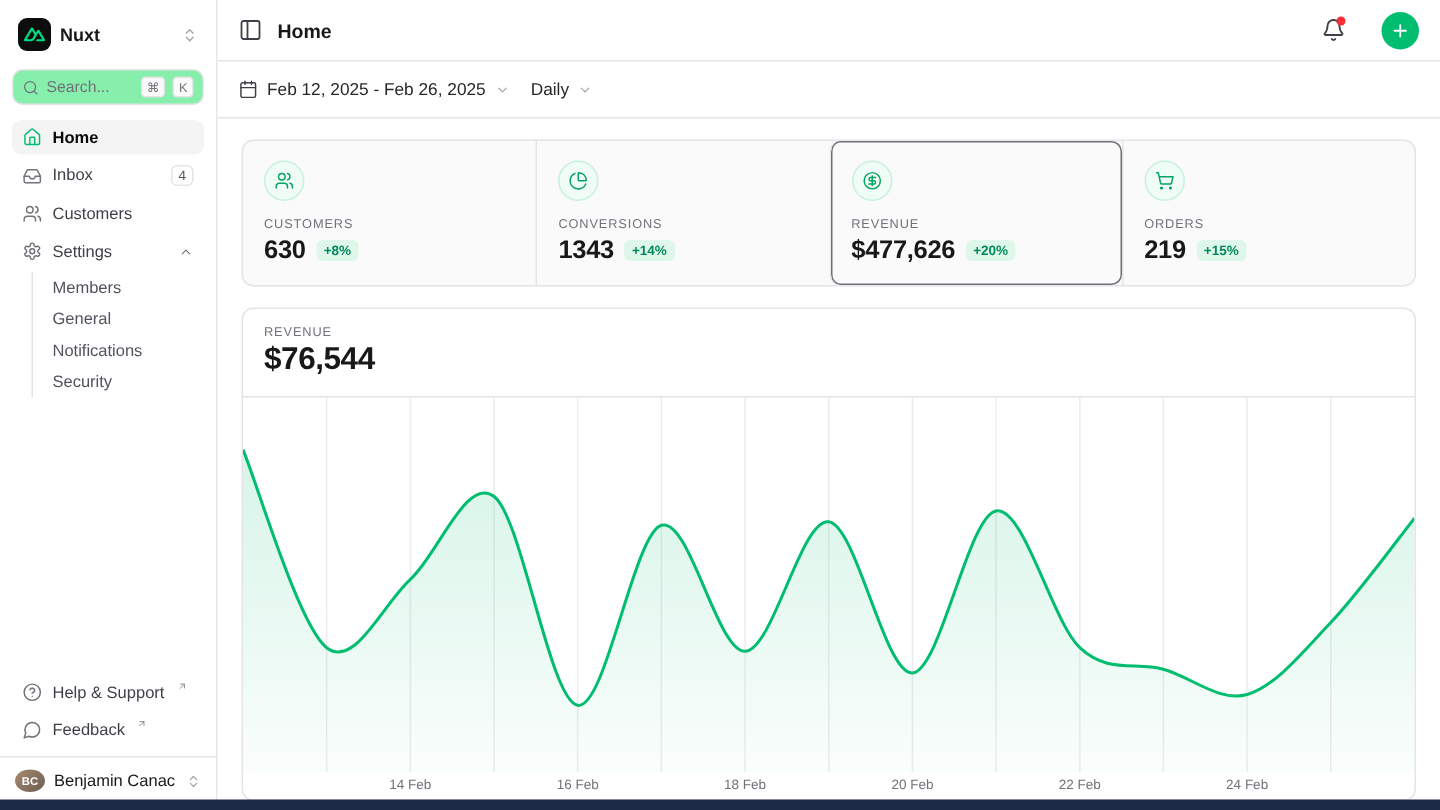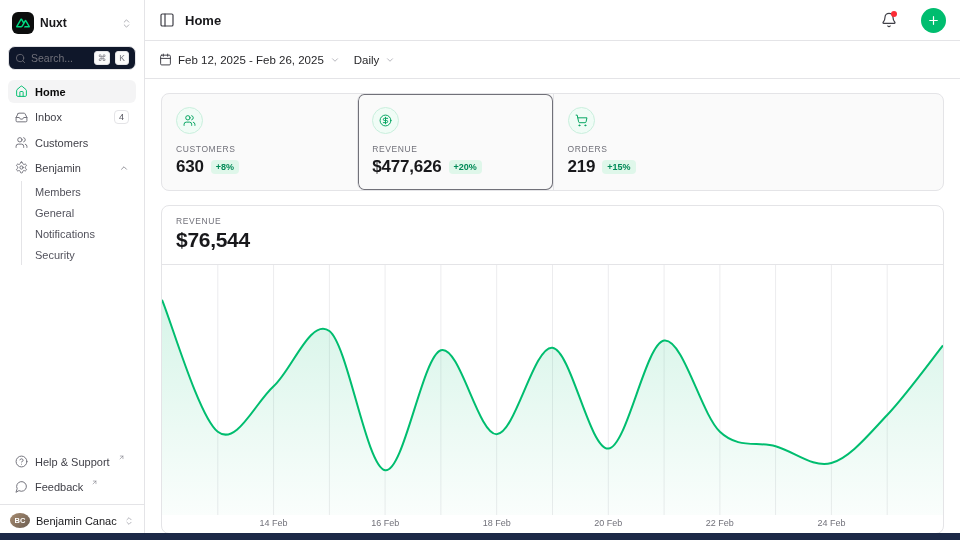--- a/index.html
+++ b/index.html
@@ -12,21 +12,21 @@
   .i { stroke:currentColor; fill:none; stroke-width:1.8; stroke-linecap:round; stroke-linejoin:round; }
 
   
   .sidebar { width:145px; min-width:145px; height:540px; border-right:1px solid #e4e4e7;
     display:flex; flex-direction:column; padding:8px; }
   .team-row { display:flex; align-items:center; gap:6px; padding:4px 4px; border-radius:6px; cursor:pointer; }
   .logo-box { width:22px; height:22px; border-radius:6px; background:#0c0d0d; display:flex; align-items:center; justify-content:center; }
   .team-name { font-size:12px; font-weight:600; flex:1; }
   .muted-ic { color:#9f9fa6; }
   .search-box { display:flex; align-items:center; gap:5px; border:1px solid #e4e4e7; border-radius:7px;
-    padding:4px 6px; margin:8px 0 10px; color:#71717a; font-size:10.5px; background:#0f172a; cursor:text; }
+    padding:4px 6px; margin:8px 0 10px; color:#71717a; font-size:10.5px; background:#86efac; cursor:text; }
   .search-box .ph { flex:1; }
   .kbd { font-size:8.5px; border:1px solid #e4e4e7; background:#fafafa; border-radius:3px;
     padding:0 3px; line-height:12px; color:#71717a; }
   .nav { display:flex; flex-direction:column; gap:2px; }
   .nav-item { display:flex; align-items:center; gap:7px; padding:5px 7px; border-radius:6px;
     font-size:11px; color:#3f3f47; cursor:pointer; }
   .nav-item svg { width:13px; height:13px; color:#71717a; flex:none; }
   .nav-item.active { background:#f4f4f5; color:#0a0a0a; font-weight:600; }
   .nav-item.active svg { color:#00bd6f; }
   .count-badge { margin-left:auto; font-size:9px; border:1px solid #e4e4e7; border-radius:4px;
@@ -138,21 +138,21 @@
           <path d="M22 21v-2a4 4 0 0 0-3-3.87"></path>
           <path d="M16 3.13a4 4 0 0 1 0 7.75"></path>
         </svg>
       <span>Customers</span>
     </div>
     <div class="nav-item">
       <svg class="i" viewBox="0 0 24 24">
           <path d="M12.22 2h-.44a2 2 0 0 0-2 2v.18a2 2 0 0 1-1 1.73l-.43.25a2 2 0 0 1-2 0l-.15-.08a2 2 0 0 0-2.73.73l-.22.38a2 2 0 0 0 .73 2.73l.15.1a2 2 0 0 1 1 1.72v.51a2 2 0 0 1-1 1.74l-.15.09a2 2 0 0 0-.73 2.73l.22.38a2 2 0 0 0 2.73.73l.15-.08a2 2 0 0 1 2 0l.43.25a2 2 0 0 1 1 1.73V20a2 2 0 0 0 2 2h.44a2 2 0 0 0 2-2v-.18a2 2 0 0 1 1-1.73l.43-.25a2 2 0 0 1 2 0l.15.08a2 2 0 0 0 2.73-.73l.22-.39a2 2 0 0 0-.73-2.73l-.15-.08a2 2 0 0 1-1-1.74v-.5a2 2 0 0 1 1-1.74l.15-.09a2 2 0 0 0 .73-2.73l-.22-.38a2 2 0 0 0-2.73-.73l-.15.08a2 2 0 0 1-2 0l-.43-.25a2 2 0 0 1-1-1.73V4a2 2 0 0 0-2-2z"></path>
           <circle cx="12" cy="12" r="3"></circle>
         </svg>
-      <span>Benjamin</span>
+      <span>Settings</span>
       <svg class="i chev-right" viewBox="0 0 24 24">
           <path d="m18 15-6-6-6 6"></path>
         </svg>
     </div>
     <div class="subnav">
       <div class="sub-item">Members</div>
       <div class="sub-item">General</div>
       <div class="sub-item">Notifications</div>
       <div class="sub-item">Security</div>
     </div>
@@ -248,20 +248,33 @@
               <path d="M16 21v-2a4 4 0 0 0-4-4H6a4 4 0 0 0-4 4v2"></path>
               <circle cx="9" cy="7" r="4"></circle>
               <path d="M22 21v-2a4 4 0 0 0-3-3.87"></path>
               <path d="M16 3.13a4 4 0 0 1 0 7.75"></path>
             </svg>
           </span>
         <div class="stat-label">CUSTOMERS</div>
         <div class="stat-vrow">
           <span class="stat-value">630</span>
           <span class="delta">+8%</span>
+        </div>
+      </div>
+      <div class="stat">
+        <span class="stat-icon">
+            <svg class="i" viewBox="0 0 24 24">
+              <path d="M21 12c.552 0 1.005-.449.95-.998a10 10 0 0 0-8.953-8.951c-.55-.055-.998.398-.998.95v8a1 1 0 0 0 1 1z"></path>
+              <path d="M21.21 15.89A10 10 0 1 1 8 2.83"></path>
+            </svg>
+          </span>
+        <div class="stat-label">CONVERSIONS</div>
+        <div class="stat-vrow">
+          <span class="stat-value">1343</span>
+          <span class="delta">+14%</span>
         </div>
       </div>
       <div class="stat selected">
         <span class="stat-icon">
             <svg class="i" viewBox="0 0 24 24">
               <circle cx="12" cy="12" r="10"></circle>
               <path d="M16 8h-6a2 2 0 1 0 0 4h4a2 2 0 1 1 0 4H8"></path>
               <path d="M12 18V6"></path>
             </svg>
           </span>

